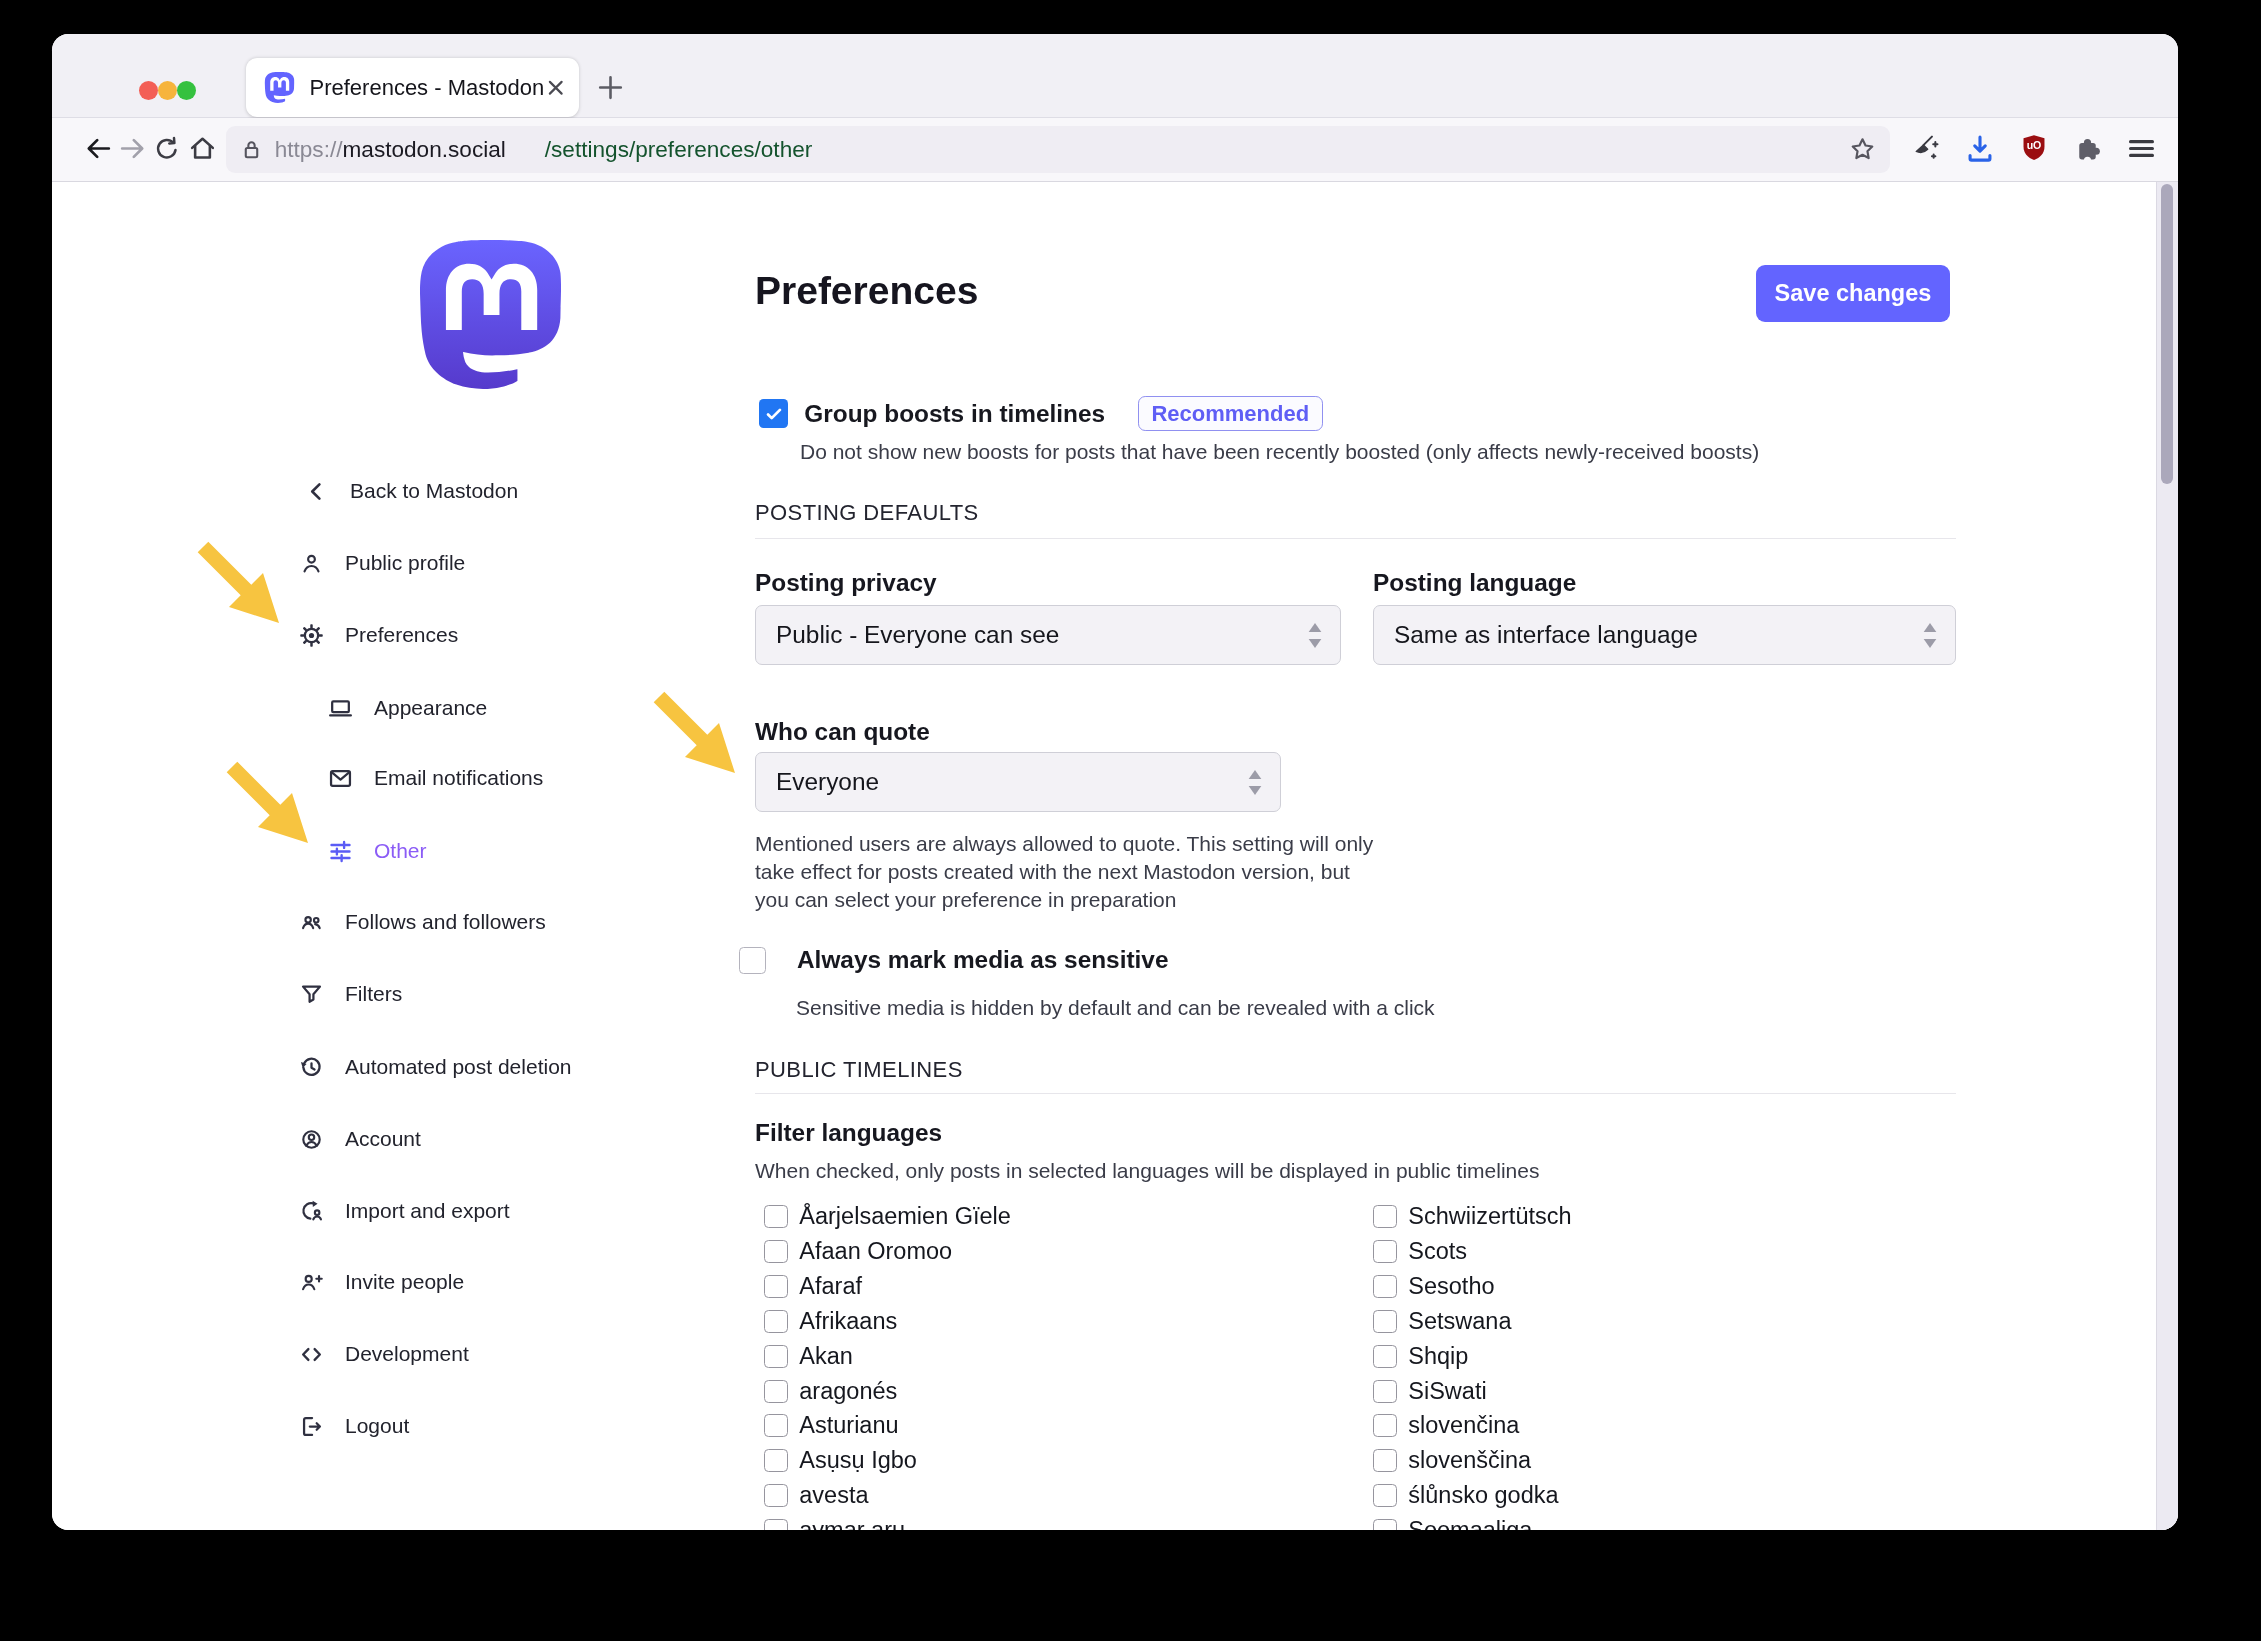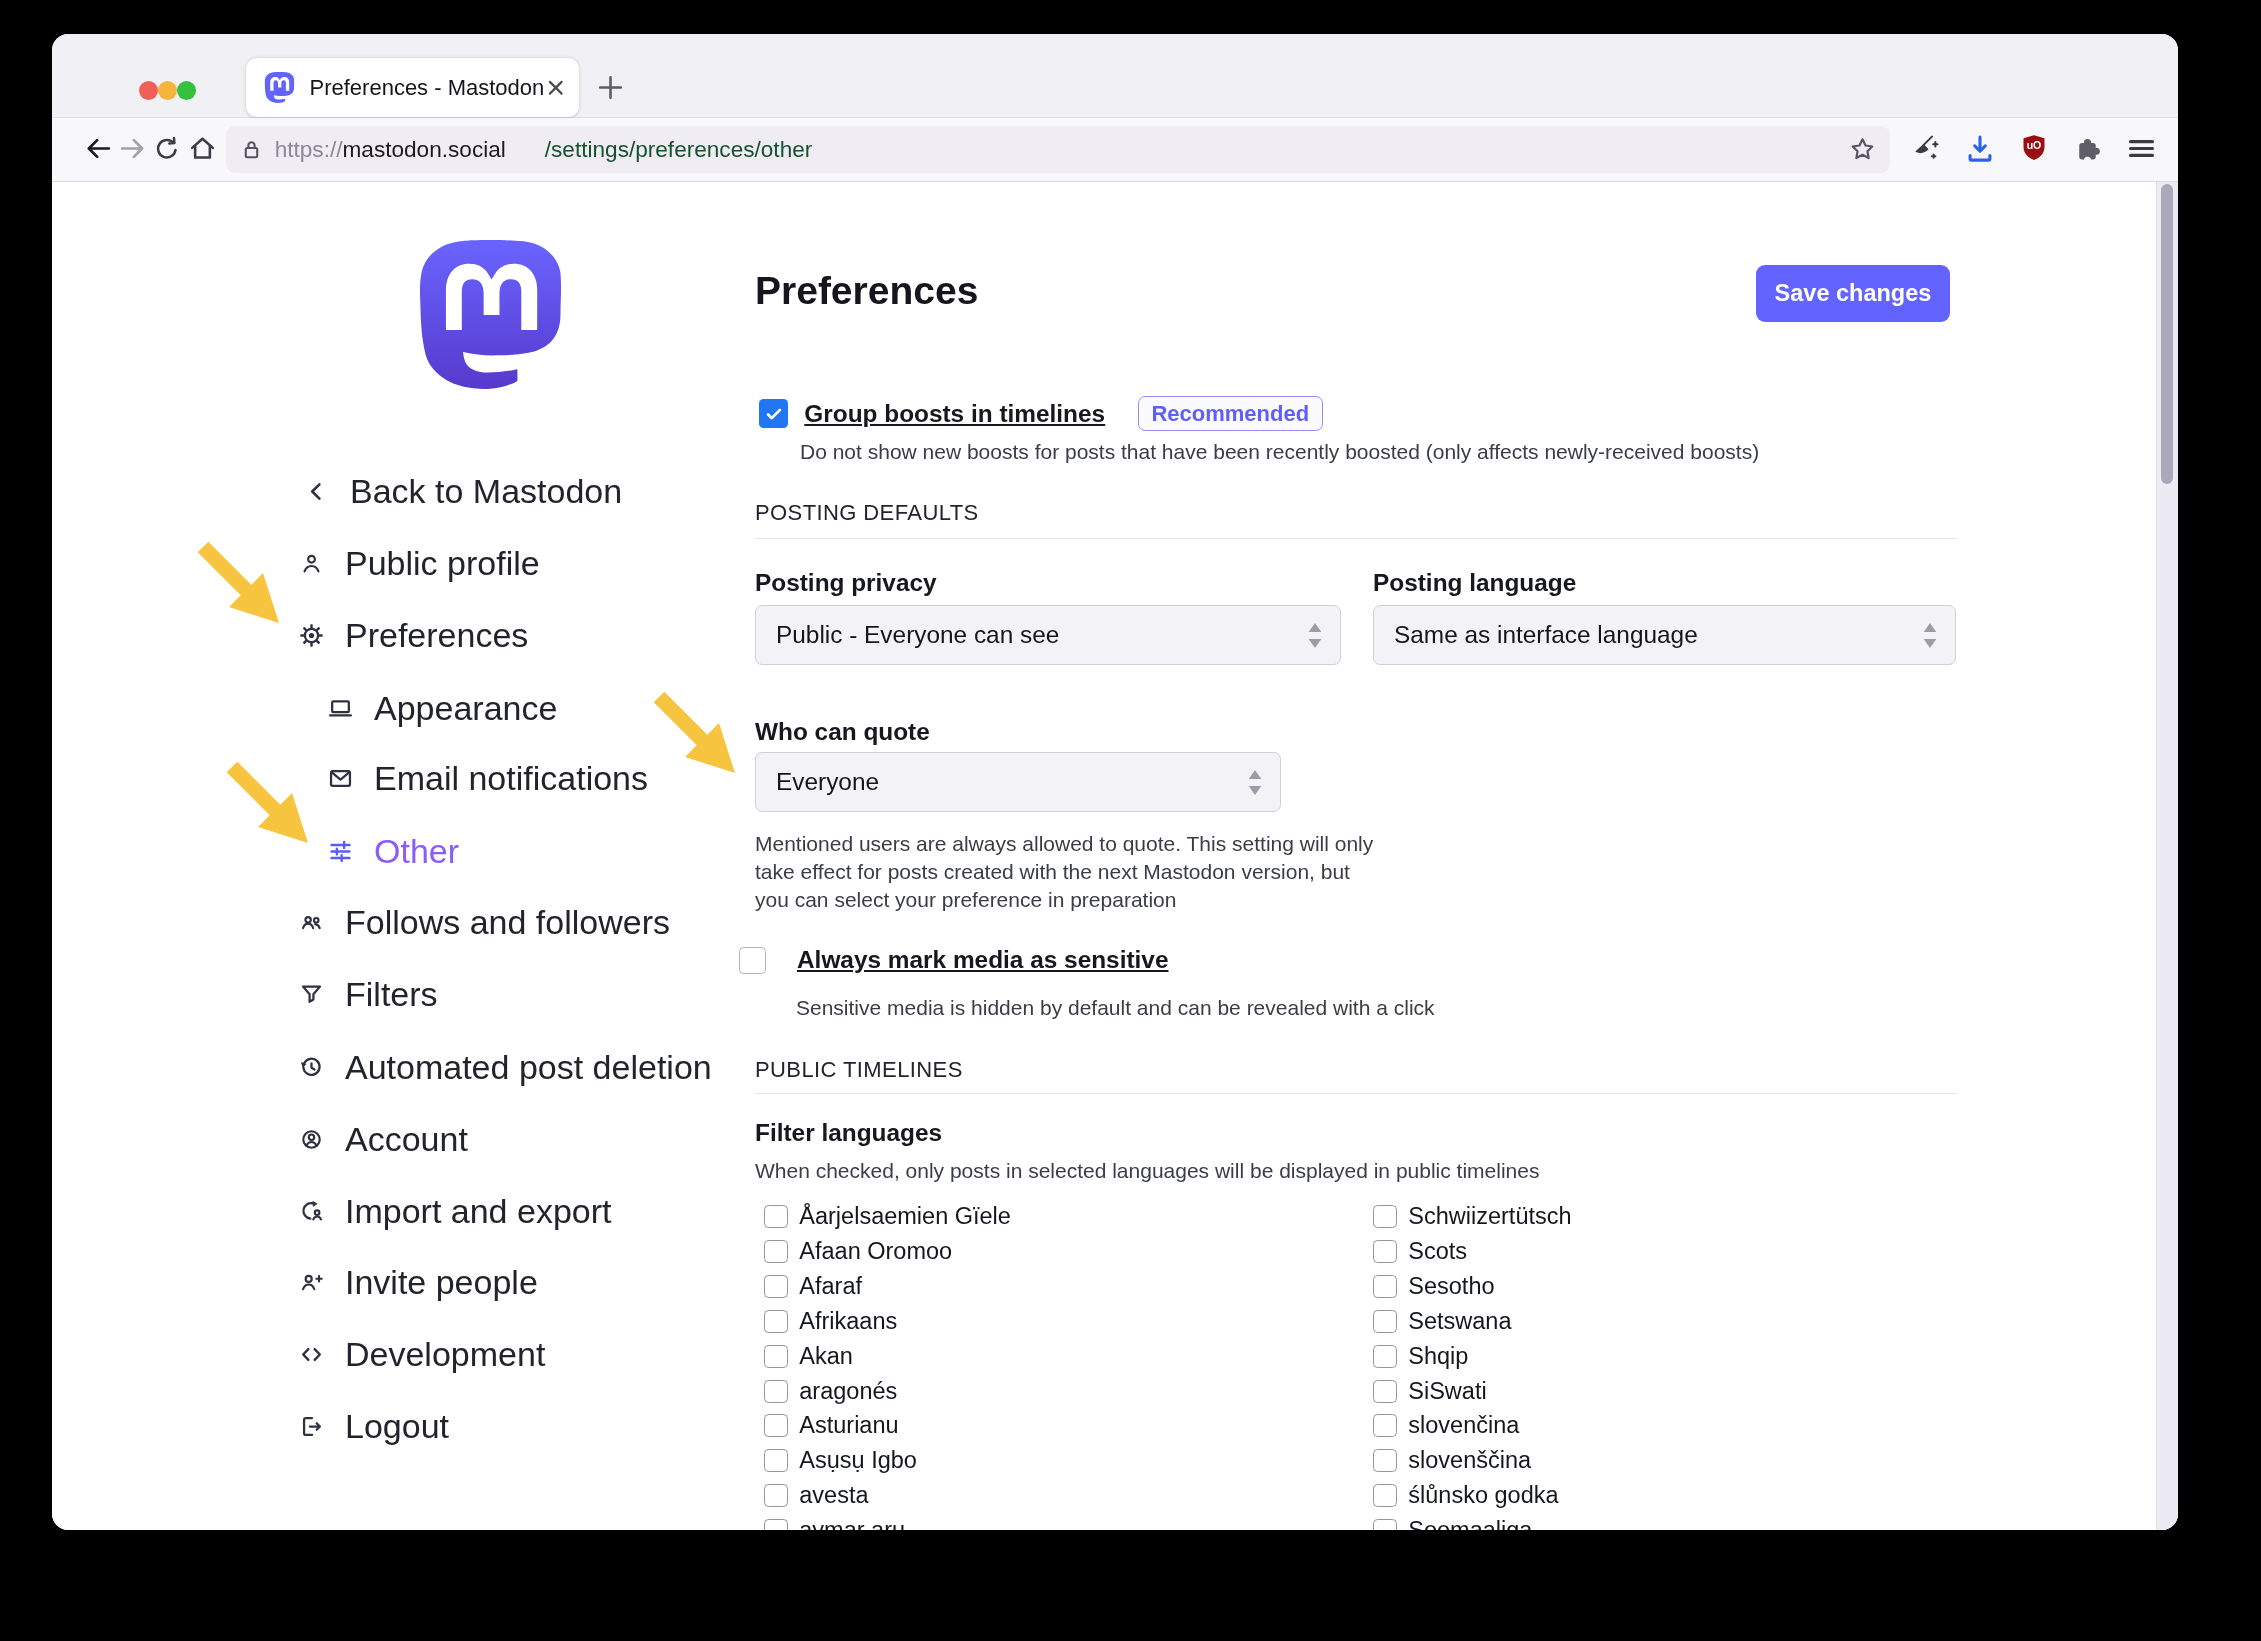--- a/index.html
+++ b/index.html
@@ -29,33 +29,33 @@
   .u-scheme{color:#8a8994;}.u-host{color:#1b1a22;}.u-path{color:#14532d;margin-left:39px;}
   .star-in-bar{margin-right:12.7px;width:29px;height:29px;flex:0 0 auto;}
   
   .content{position:relative;height:1348px;background:#fff;overflow:hidden;}
   .scrollbar{position:absolute;right:0;top:0;width:21px;height:100%;background:#eceaf2;
     border-left:0.9px solid #dbd9e3;}
   .thumb{position:absolute;left:3.6px;top:1.8px;width:12.7px;height:300px;border-radius:7.2px;background:#aba8bb;}
   
   .logo{position:absolute;left:364px;top:58px;width:149px;height:149px;}
   .nav-item{position:absolute;display:flex;align-items:center;gap:20px;height:40px;
-    font-size:34px;color:#22232d;cursor:pointer;}
+    font-size:21px;color:#22232d;cursor:pointer;}
   .nav-item .nic{width:27px;height:27px;flex:0 0 auto;display:flex;}
   .nav-item.active{color:#8b5cf6;}
   
   .h1{position:absolute;left:703px;top:87px;font-size:39px;font-weight:700;color:#16151f;}
   .save-btn{position:absolute;left:1704px;top:83px;width:194px;height:57px;background:#6364ff;
     border-radius:9px;color:#fff;font-size:23.5px;font-weight:700;display:flex;
     align-items:center;justify-content:center;cursor:pointer;border:none;}
   .check-row{position:absolute;display:flex;align-items:center;}
   .cb{box-sizing:border-box;border-radius:4.5px;background:#fff;flex:0 0 auto;}
   .cb.blue{background:#2176f3;border:none;display:flex;align-items:center;justify-content:center;}
   .cb.empty{border:1.8px solid #9b9aa5;}
-  .bold-label{font-weight:700;color:#17181f;text-decoration:underline;}
+  .bold-label{font-weight:700;color:#17181f;}
   .badge{margin-left:16.3px;border:1.8px solid #9090f0;border-radius:7.2px;background:#fbfbff;
     color:#5f5ef5;font-size:22px;font-weight:600;padding:3.6px 12.7px;white-space:nowrap;}
   .hint{position:absolute;font-size:21px;color:#3a3c48;line-height:28px;}
   .section-h{position:absolute;font-size:22px;font-weight:400;color:#23242f;letter-spacing:0.4px;}
   .rule{position:absolute;left:703px;width:1201px;height:0;border-top:0.9px solid #e7e6eb;}
   .fld-label{position:absolute;font-size:24.4px;font-weight:700;color:#16171f;}
   .select{position:absolute;height:60px;box-sizing:border-box;background:#f3f2f6;
     border:0.9px solid #cfcfd7;border-radius:7px;display:flex;align-items:center;cursor:pointer;}
   .select .sv{margin-left:20px;font-size:24.4px;color:#15161c;flex:1;}
   .select .spin{margin-right:16.3px;width:18px;height:31px;flex:0 0 auto;}

